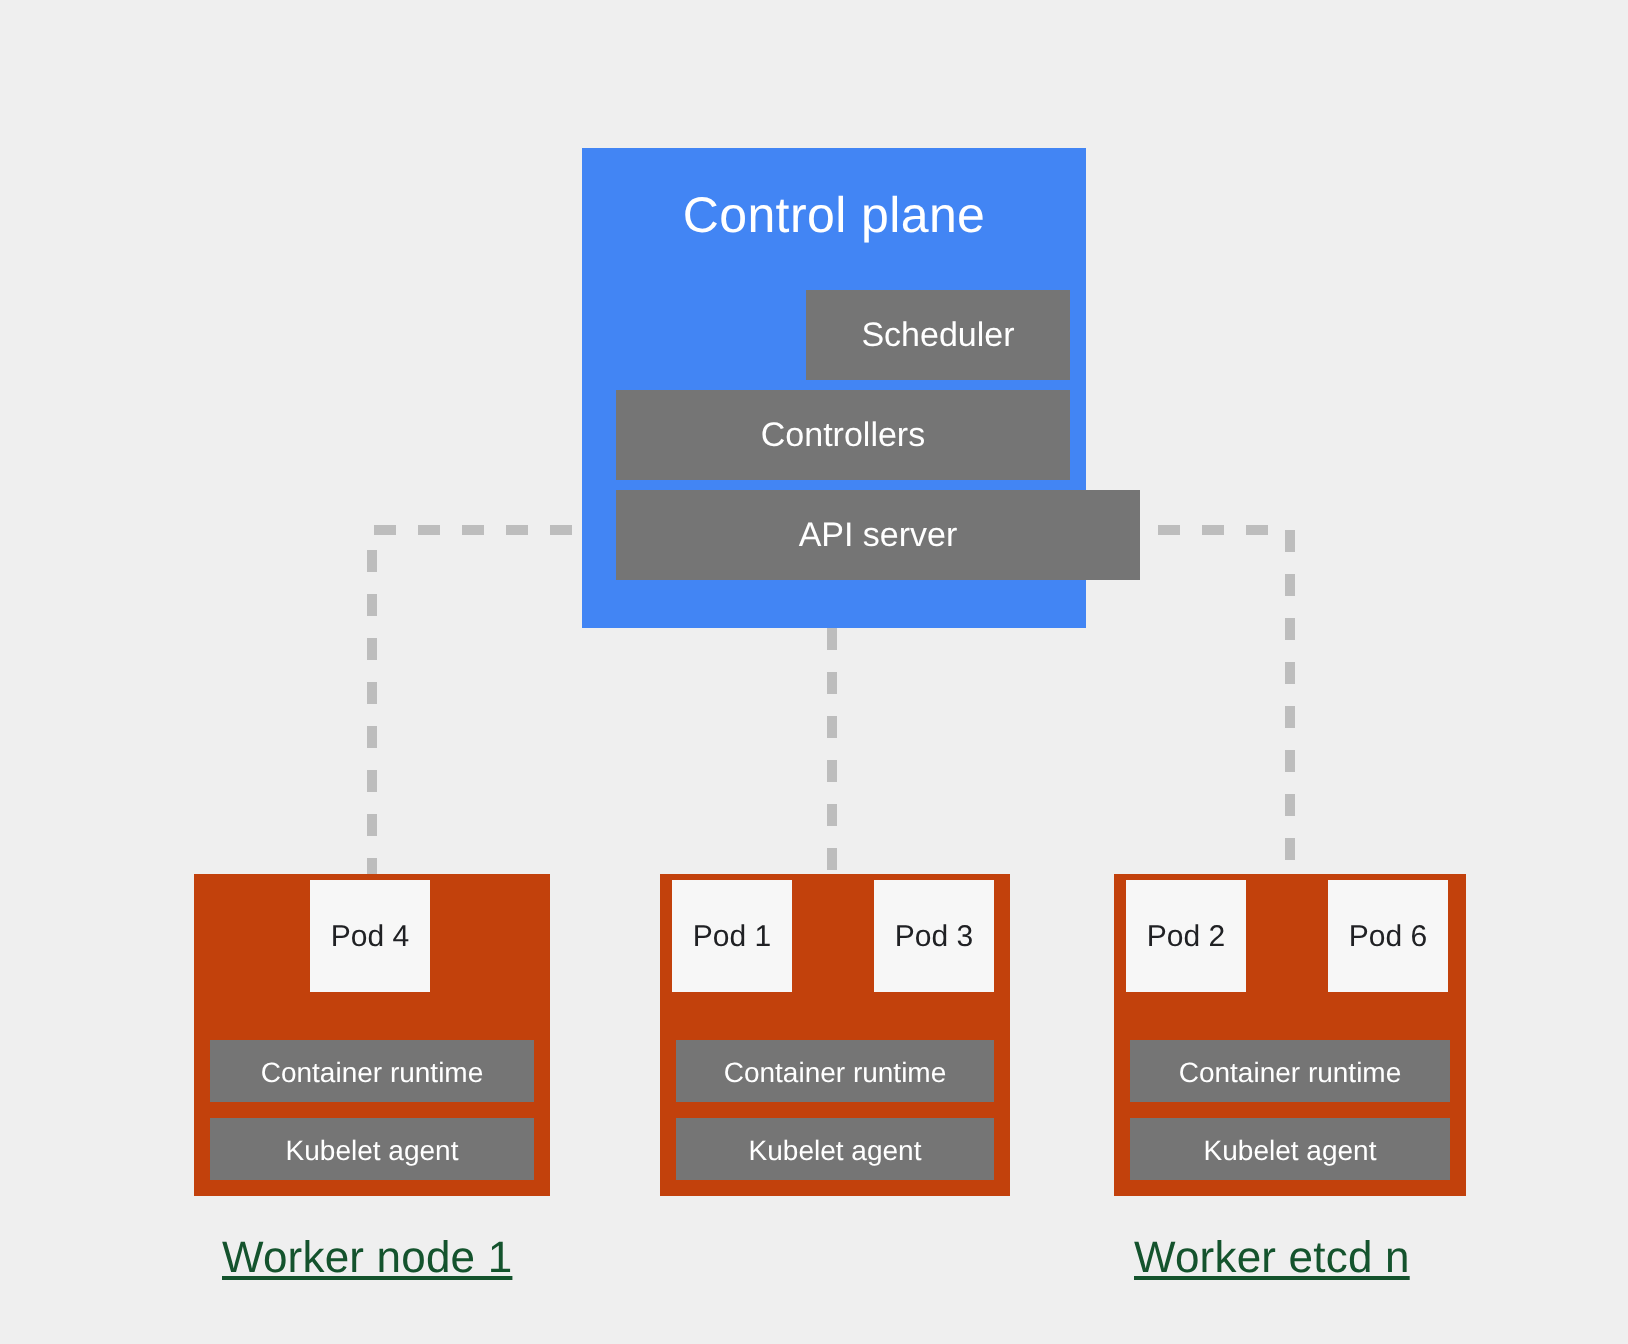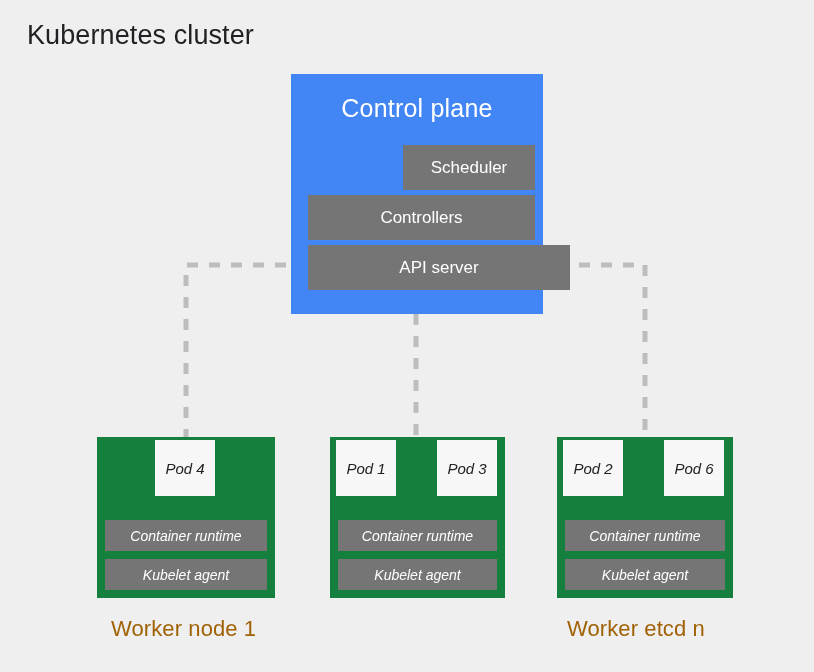--- a/index.html
+++ b/index.html
@@ -74,23 +74,22 @@
     box-sizing: border-box;
   }
   .cp-etcd      { left: 17px;  top: 71px;  width: 90px;  height: 45px; }
   .cp-scheduler { left: 112px; top: 71px;  width: 132px; height: 45px; }
   .cp-controllers { left: 17px; top: 121px; width: 227px; height: 45px; }
   .cp-apiserver { left: 17px;  top: 171px; width: 262px; height: 45px; }
 
   
   .worker-node {
     position: absolute;
-    background: #15803d;
+    background: #c2410c;
     box-sizing: border-box;
-    font-style: italic;
   }
   .wn1 { left: 97px;  top: 437px; width: 178px; height: 161px; }
   .wn2 { left: 330px; top: 437px; width: 175px; height: 161px; padding-left: 20px; }
   .wn3 { left: 557px; top: 437px; width: 176px; height: 161px; }
 
   .pod {
     position: absolute;
     top: 3px;
     width: 60px;
     height: 56px;
@@ -124,35 +123,35 @@
   }
   .wn1 .bar-runtime { top: 83px;  width: 162px; height: 31px; }
   .wn1 .bar-kubelet { top: 122px; width: 162px; height: 31px; }
   .wn2 .bar-runtime { top: 83px;  width: 159px; height: 31px; }
   .wn2 .bar-kubelet { top: 122px; width: 159px; height: 31px; }
   .wn3 .bar-runtime { top: 83px;  width: 160px; height: 31px; }
   .wn3 .bar-kubelet { top: 122px; width: 160px; height: 31px; }
 
   .node-label {
     position: absolute;
-    color: #a16207;
+    color: #14532d;
     font-size: 22px;
     white-space: nowrap;
     letter-spacing: 0.1px;
+    text-decoration: underline;
   }
   .lbl1 { left: 111px; top: 616px; }
   .lbl2 { left: 343px; top: 616px; }
   .lbl3 { left: 567px; top: 616px; }
 </style>
 </head>
 <body>
 
 <div id="diagram">
 
-  <div class="page-title">Kubernetes cluster</div>
 
   <svg class="connectors" width="814" height="672" viewBox="0 0 814 672">
     <g stroke="#bdbdbd" stroke-width="5" fill="none" stroke-dasharray="11,11">
 
       <path d="M 308 265 L 186 265 L 186 437"></path>
 
       <path d="M 416 314 L 416 437"></path>
 
       <path d="M 535 265 L 645 265 L 645 437"></path>
     </g>

